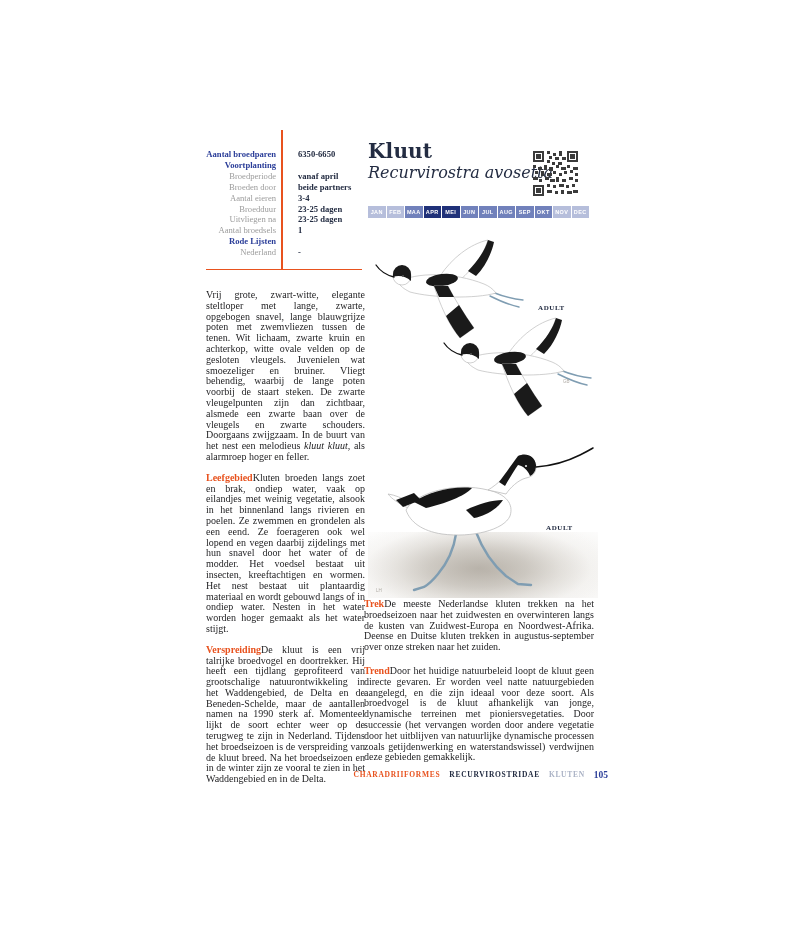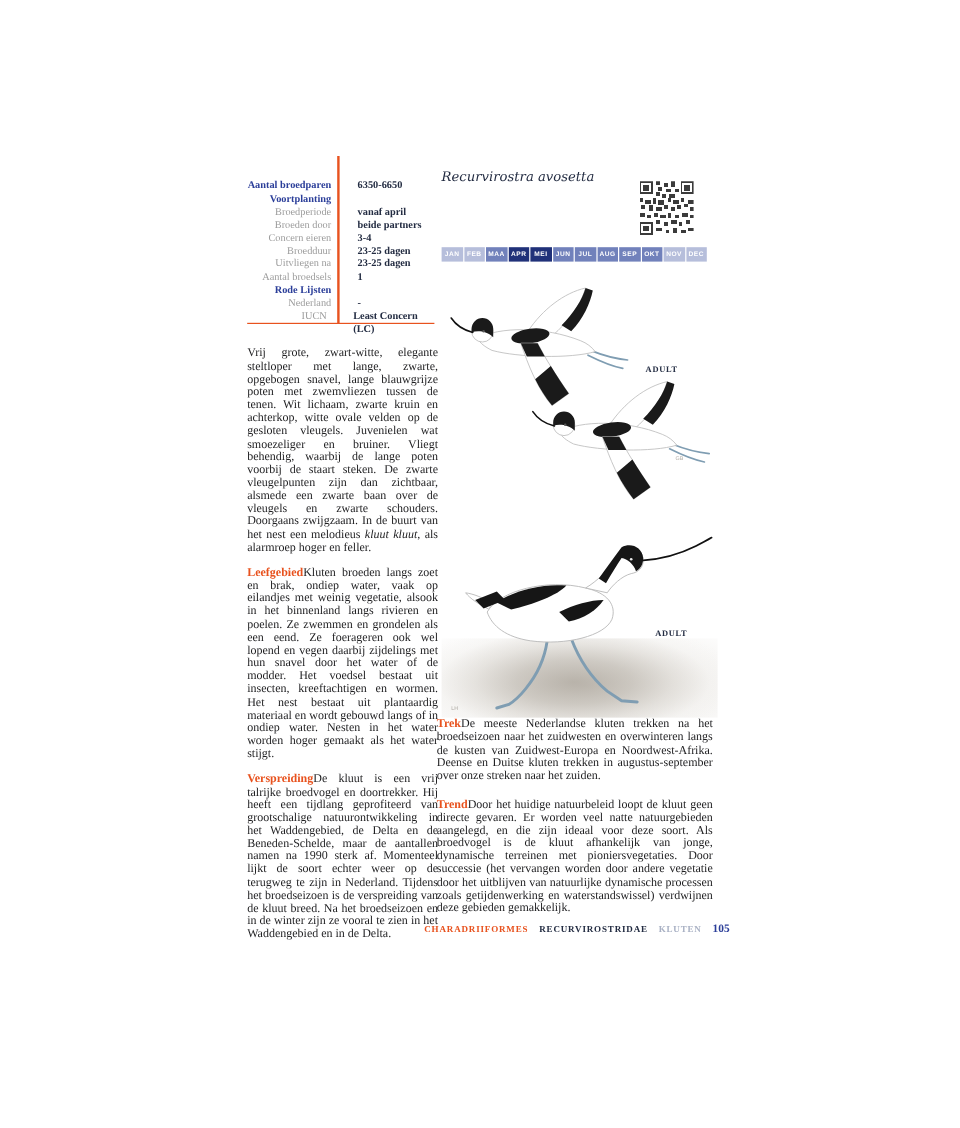--- a/index.html
+++ b/index.html
@@ -14,21 +14,21 @@
   .inforow{display:flex;line-height:10.9px;}
   .inforow .lbl{width:70px;text-align:right;padding-right:22px;color:#9c9c9c;}
   .inforow .val{color:#232c42;font-weight:bold;}
   .inforow.hdr .lbl{color:#2b3e99;font-weight:bold;}
 
   
   #titleblock{position:absolute;left:368px;top:140px;}
   #species-title{margin:0;font-family:"DejaVu Serif",serif;font-weight:bold;font-size:20px;
                  line-height:22px;color:#232c42;letter-spacing:0.2px;}
   #species-latin{margin:1px 0 0 0;font-family:"DejaVu Serif",serif;font-style:italic;
-                 font-size:11px;color:#232c42;}
+                 font-size:16px;color:#232c42;}
 
   
   #calendar{position:absolute;left:368px;top:206px;width:221px;height:12px;display:flex;gap:1px;}
   .month-cell{flex:1;display:flex;align-items:center;justify-content:center;
               font-family:"Liberation Sans",sans-serif;font-weight:bold;font-size:5.5px;
               letter-spacing:0.4px;color:#ffffff;}
   .month-cell[data-level="light"]{background:#b6bedb;}
   .month-cell[data-level="medium"]{background:#7181bb;}
   .month-cell[data-level="dark"]{background:#203179;}
 
@@ -88,21 +88,21 @@
         </div>
       <div class="inforow">
           <span class="lbl">Broedperiode</span>
           <span class="val">vanaf april</span>
         </div>
       <div class="inforow">
           <span class="lbl">Broeden door</span>
           <span class="val">beide partners</span>
         </div>
       <div class="inforow">
-          <span class="lbl">Concern eieren</span>
+          <span class="lbl">Aantal eieren</span>
           <span class="val">3-4</span>
         </div>
       <div class="inforow">
           <span class="lbl">Broedduur</span>
           <span class="val">23-25 dagen</span>
         </div>
       <div class="inforow">
           <span class="lbl">Uitvliegen na</span>
           <span class="val">23-25 dagen</span>
         </div>
@@ -111,28 +111,25 @@
           <span class="val">1</span>
         </div>
       <div class="inforow hdr">
           <span class="lbl">Rode Lijsten</span>
           <span class="val"></span>
         </div>
       <div class="inforow">
           <span class="lbl">Nederland</span>
           <span class="val">-</span>
         </div>
-      <div class="inforow">
-          <span class="lbl">IUCN</span>
-          <span class="val">Least Concern (LC)</span>
-        </div>
     </div>
   </div>
 
   <div id="titleblock">
+    <h1 id="species-title">Kluut</h1>
     <p id="species-latin">Recurvirostra avosetta</p>
   </div>
 
   <div id="qr">
     <svg width="45" height="45" viewBox="0 0 29 29" shape-rendering="crispEdges">
       <g fill="#3b3b3b">
         <rect x="0" y="0" width="7" height="7"></rect>
           <rect x="22" y="0" width="7" height="7"></rect>
           <rect x="0" y="22" width="7" height="7"></rect>
         <rect x="1" y="1" width="5" height="5" fill="#ffffff"></rect>

